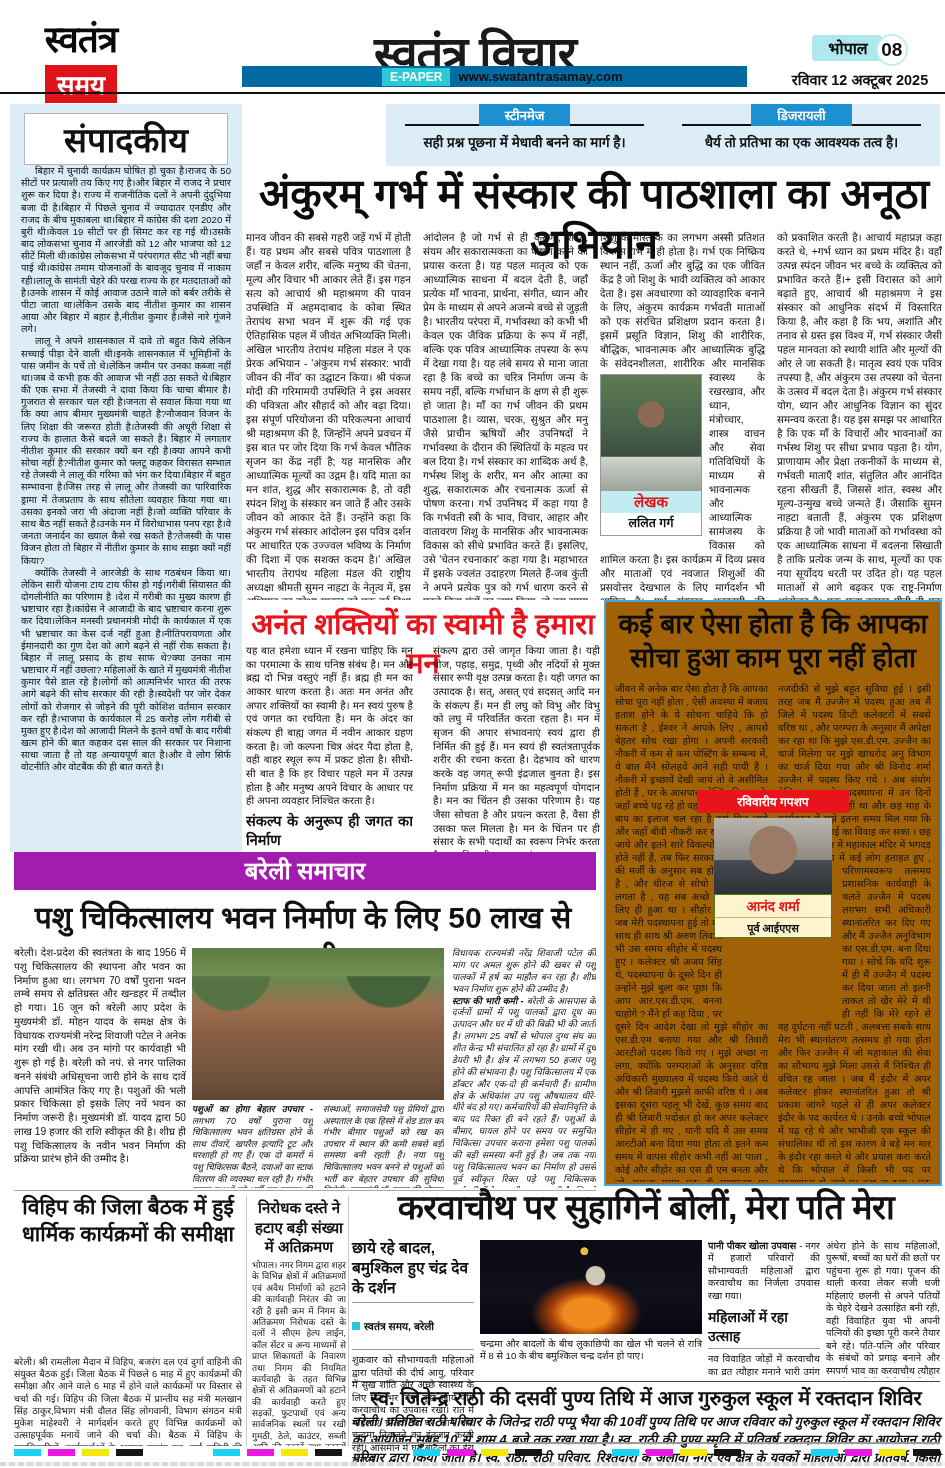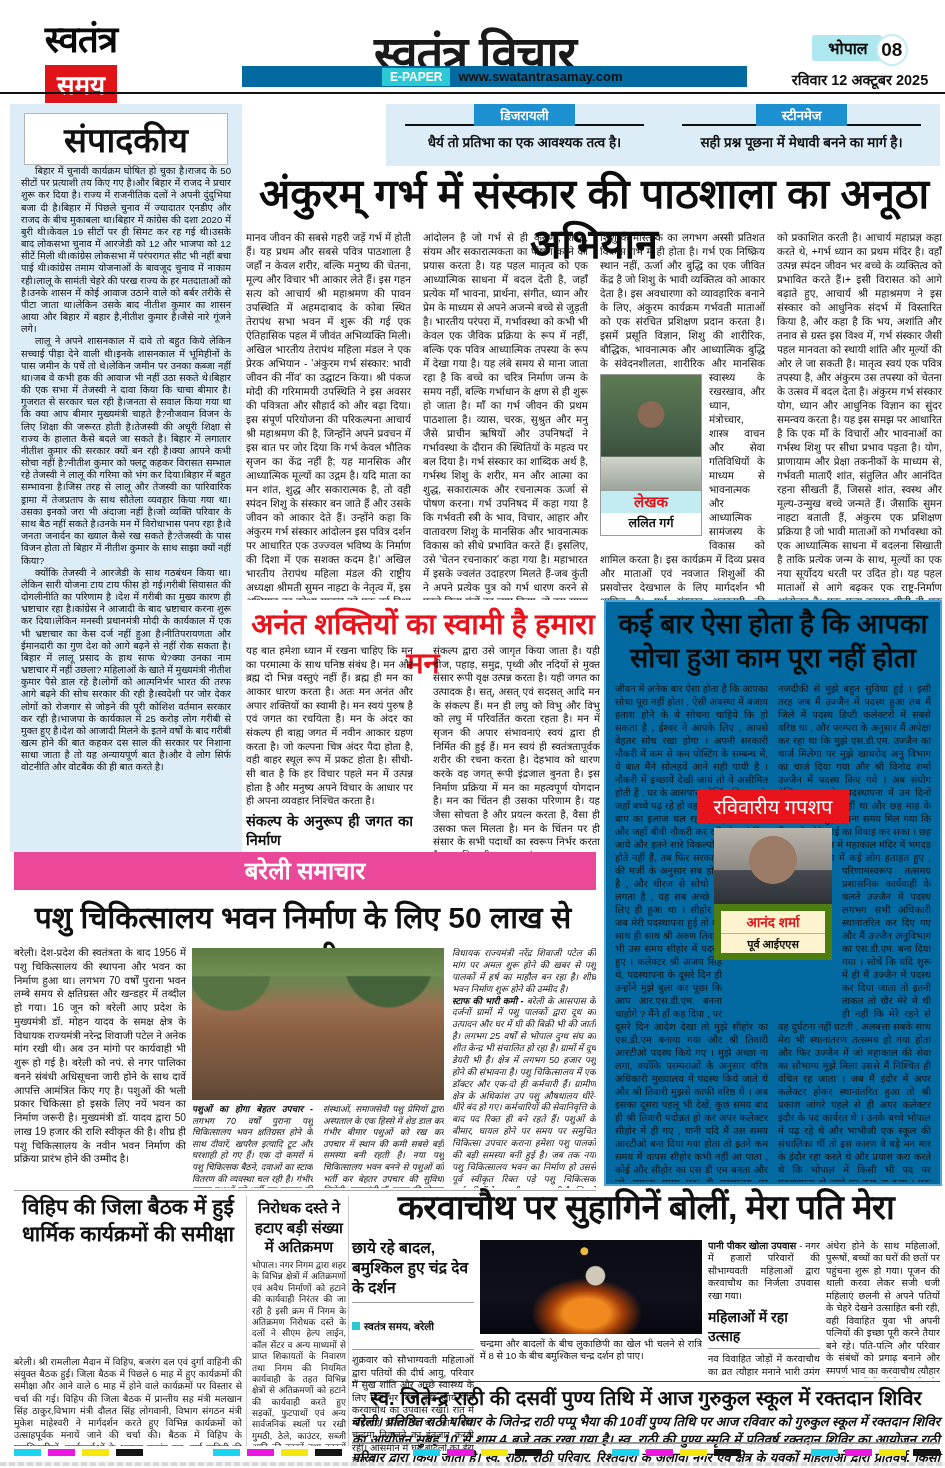--- a/index.html
+++ b/index.html
@@ -38,36 +38,36 @@
       radial-gradient(circle at 50% 34%, #8a6a55 0 14%, transparent 15%),
       linear-gradient(180deg,#5d7a52 0%, #48624a 45%, #3c4f3e 70%, #cfd4cc 71%, #9aa39b 100%); }
   .author-label { background:#c2ecf2; color:#e01418; font-weight:900; font-size:15px; padding:1px 16px; }
   .author-name { font-weight:800; font-size:12.5px; padding:2px 0 3px; }
 
   .mind-headline { color:#e8131b; font-size:29px; font-weight:900; }
   .mind-cols { display:flex; gap:20px; }
   .mind-cols .col { flex:1; font-size:10.2px; line-height:1.34; text-align:justify; overflow:hidden; }
   .mind-subhead { font-weight:900; font-size:14.5px; margin:4px 0 2px; }
 
-  .gossip-box { border:2px solid #4da4d8; background:#0369a1; padding:6px 9px; }
+  .gossip-box { border:2px solid #4da4d8; background:#a16207; padding:6px 9px; }
   .gossip-headline { font-size:27px; font-weight:900; line-height:1.25; color:#0c0c0c; }
   .gossip-cols { position:relative; display:flex; gap:10px; margin-top:6px; }
   .gossip-cols .col { flex:1; font-size:9.8px; line-height:1.33; text-align:justify; overflow:hidden; }
   .spacer-r { float:right; width:46px; height:152px; }
   .spacer-l { float:left; width:64px; height:152px; }
   .media-stack { position:absolute; left:50%; transform:translateX(-50%); top:108px; width:152px; text-align:center; }
-  .gossip-badge { background:#e8131b; color:#fff; font-weight:400; font-size:20px; padding:3px 4px; display:block; }
+  .gossip-badge { background:#e8131b; color:#fff; font-weight:700; font-size:12px; padding:3px 4px; display:block; }
   .gossip-photo { width:118px; height:76px; margin:5px auto 0; background:
       radial-gradient(circle at 50% 42%, #9b7b66 0 32%, transparent 33%),
       linear-gradient(180deg,#b9b4ac 0%, #8e8a84 55%, #474a50 56%, #2e3136 100%); }
-  .gossip-name-box { width:118px; margin:0 auto; background:#fdf3cf; border:7px solid #4d7c0f; padding:2px 0; }
+  .gossip-name-box { width:118px; margin:0 auto; background:#fdf3cf; border:1px solid #4d7c0f; padding:2px 0; }
   .gossip-name { color:#e01418; font-weight:900; font-size:13.5px; }
   .gossip-title { color:#111; font-weight:800; font-size:11px; border-top:1px solid #c9b27a; margin-top:2px; padding-top:2px; }
 
-  .black-banner { background:#ec4899; color:#fff; font-weight:800; font-size:24px; text-align:center; line-height:38px; }
+  .black-banner { background:#a21caf; color:#fff; font-weight:800; font-size:24px; text-align:center; line-height:38px; }
   .bareli-headline { font-size:30px; font-weight:900; }
   .small-body { font-size:10.3px; line-height:1.35; text-align:justify; overflow:hidden; }
   .ital { font-style:italic; }
   .ruin-photo { background:
       linear-gradient(180deg,#5d7b42 0%, #729153 18%, transparent 19%),
       radial-gradient(circle at 78% 10%, #44633a 0 18%, transparent 19%),
       radial-gradient(circle at 15% 14%, #557343 0 16%, transparent 17%),
       linear-gradient(180deg,#7e9a5e 0%, #6d8550 22%, #9c7050 38%, #8a5f43 55%, #7c5a40 70%, #6f523c 85%, #5f4734 100%); }
   .caption-cols { display:flex; gap:10px; }
   .caption-cols .col { flex:1; font-size:8.8px; line-height:1.32; font-style:italic; text-align:justify; overflow:hidden; }
@@ -125,28 +125,28 @@
     <div style="background:#fff; border:1px solid #b5b5b5; margin:9px 14px 0; text-align:center; font-size:34px; font-weight:900; padding:2px 0;">संपादकीय</div>
     <div style="padding:0 11px; font-size:9.6px; line-height:1.27;">
       <p class="just" style="text-indent:14px;">बिहार में चुनावी कार्यक्रम घोषित हो चुका है।राजद के 50 सीटों पर प्रत्याशी तय किए गए है।और बिहार में राजद ने प्रचार शुरू कर दिया है। राज्य में राजनीतिक दलों ने अपनी दुंदुभिया बजा दी है।बिहार में पिछले चुनाव में ज्यादातर एनडीए और राजद के बीच मुकाबला था।बिहार में कांग्रेस की दशा 2020 में बुरी थी।केवल 19 सीटों पर ही सिमट कर रह गई थी।उसके बाद लोकसभा चुनाव में आरजेडी को 12 और भाजपा को 12 सीटें मिली थी।कांग्रेस लोकसभा में परंपरागत सीट भी नहीं बचा पाई थी।कांग्रेस तमाम योजनाओं के बावजूद चुनाव में नाकाम रही।लालू के सामंती चेहरे की परख राज्य के हर मतदाताओं को है।उनके शासन में कोई आवाज उठाने वाले को बर्बर तरीके से पीटा जाता था।लेकिन उसके बाद नीतीश कुमार का शासन आया और बिहार में बहार है,नीतीश कुमार है।जैसे नारे गूंजने लगे।</p>
       <p class="just" style="text-indent:14px;">लालू ने अपने शासनकाल में दावे तो बहुत किये लेकिन सच्चाई पीड़ा देने वाली थी।इनके शासनकाल में भूमिहीनों के पास जमीन के पर्चे तो थे।लेकिन जमीन पर उनका कब्जा नहीं था।जब वे कभी हक की आवाज भी नहीं उठा सकते थे।बिहार की एक सभा में तेजस्वी ने दावा किया कि चाचा बीमार है।गुजरात से सरकार चल रही है।जनता से सवाल किया गया था कि क्या आप बीमार मुख्यमंत्री चाहते है?नौजवान विजन के लिए शिक्षा की जरूरत होती है।तेजस्वी की अधूरी शिक्षा से राज्य के हालात कैसे बदले जा सकते है। बिहार में लगातार नीतीश कुमार की सरकार क्यों बन रही है।क्या आपने कभी सोचा नहीं है?नीतीश कुमार को फ्लटू कहकर विरासत सम्भाल रहे तेजस्वी ने लालू की गरिमा को भंग कर दिया।बिहार में बहुत सम्भावना है।जिस तरह से लालू और तेजस्वी का पारिवारिक ड्रामा में तेजप्रताप के साथ सौतेला व्यवहार किया गया था।उसका इनको जरा भी अंदाजा नहीं है।जो व्यक्ति परिवार के साथ बैठ नहीं सकते है।उनके मन में विरोधाभास पनप रहा है।वे जनता जनार्दन का ख्याल कैसे रख सकते है?तेजस्वी के पास विजन होता तो बिहार में नीतीश कुमार के साथ साझा क्यों नहीं किया?</p>
       <p class="just" style="text-indent:14px;">क्योंकि तेजस्वी ने आरजेडी के साथ गठबंधन किया था।लेकिन सारी योजना टाय टाय फीस हो गई।गरीबी सियासत की दोगलीनीति का परिणाम है ।देश में गरीबी का मुख्य कारण ही भ्रष्टाचार रहा है।कांग्रेस ने आजादी के बाद भ्रष्टाचार करना शुरू कर दिया।लेकिन मनस्वी प्रधानमंत्री मोदी के कार्यकाल में एक भी भ्रष्टाचार का केस दर्ज नहीं हुआ है।नीतिपरायणता और ईमानदारी का गुण देश को आगे बढ़ने से नहीं रोक सकता है।बिहार में लालू प्रसाद के हाथ साफ थे?क्या उनका नाम भ्रष्टाचार में नहीं उछला? महिलाओं के खाते में मुख्यमंत्री नीतीश कुमार पैसे डाल रहे है।लोगों को आत्मनिर्भर भारत की तरफ आगे बढ़ने की सोच सरकार की रही है।स्वदेशी पर जोर देकर लोगों को रोजगार से जोड़ने की पूरी कोशिश वर्तमान सरकार कर रही है।भाजपा के कार्यकाल में 25 करोड़ लोग गरीबी से मुक्त हुए है।देश को आजादी मिलने के इतने वर्षों के बाद गरीबी खत्म होने की बात कहकर दस साल की सरकार पर निशाना साधा जाता है तो यह अन्यायपूर्ण बात है।और वे लोग सिर्फ वोटनीति और वोटबैंक की ही बात करते है।</p>
     </div>
   </div>
 
   <div class="abs blue-panel" style="left:386px; top:104px; width:554px; height:62px; display:flex;">
     <div class="quote-half">
+      <div><span class="quote-tab">स्टीनमेज</span></div>
+      <div class="quote-underline"></div>
+      <div class="quote-text">सही प्रश्न पूछना में मेधावी बनने का मार्ग है।</div>
+    </div>
+    <div class="quote-half">
       <div><span class="quote-tab">डिजरायली</span></div>
       <div class="quote-underline"></div>
       <div class="quote-text">धैर्य तो प्रतिभा का एक आवश्यक तत्व है।</div>
-    </div>
-    <div class="quote-half">
-      <div><span class="quote-tab">स्टीनमेज</span></div>
-      <div class="quote-underline"></div>
-      <div class="quote-text">सही प्रश्न पूछना में मेधावी बनने का मार्ग है।</div>
     </div>
   </div>
 
   <div class="abs main-headline ctr" style="left:246px; top:169px; width:696px;">अंकुरम् गर्भ में संस्कार की पाठशाला का अनूठा अभियान</div>
   <div class="abs article-cols" style="left:246px; top:231px; width:696px; height:369px;">
     <div class="col">मानव जीवन की सबसे गहरी जड़ें गर्भ में होती हैं। यह प्रथम और सबसे पवित्र पाठशाला है जहाँ न केवल शरीर, बल्कि मनुष्य की चेतना, मूल्य और विचार भी आकार लेते हैं। इस गहन सत्य को आचार्य श्री महाश्रमण की पावन उपस्थिति में अहमदाबाद के कोबा स्थित तेरापंथ सभा भवन में शुरू की गई एक ऐतिहासिक पहल में जीवंत अभिव्यक्ति मिली। अखिल भारतीय तेरापंथ महिला मंडल ने एक प्रेरक अभियान - 'अंकुरम गर्भ संस्कार: भावी जीवन की नींव' का उद्घाटन किया। श्री पंकज मोदी की गरिमामयी उपस्थिति ने इस अवसर की पवित्रता और सौहार्द को और बढ़ा दिया। इस संपूर्ण परियोजना की परिकल्पना आचार्य श्री महाश्रमण की है, जिन्होंने अपने प्रवचन में इस बात पर जोर दिया कि गर्भ केवल भौतिक सृजन का केंद्र नहीं है; यह मानसिक और आध्यात्मिक मूल्यों का उद्गम है। यदि माता का मन शांत, शुद्ध और सकारात्मक है, तो वही स्पंदन शिशु के संस्कार बन जाते हैं और उसके जीवन को आकार देते हैं। उन्होंने कहा कि अंकुरम गर्भ संस्कार आंदोलन इस पवित्र दर्शन पर आधारित एक उज्ज्वल भविष्य के निर्माण की दिशा में एक सशक्त कदम है।' अखिल भारतीय तेरापंथ महिला मंडल की राष्ट्रीय अध्यक्षा श्रीमती सुमन नाहटा के नेतृत्व में, इस अभियान का उद्देश्य मातृत्व को एक नई दिशा देना है। उनके शब्दों में एक माँ केवल एक जीवन का निर्माण नहीं करती - वह एक युग का निर्माण करती है। उसके विचार, भावनाएँ और कर्म आने वाली पीढ़ियों की दिशा निर्धारित करते हैं। मातृत्व के आध्यात्मिक अनुशासन के माध्यम से, हम गुणों के बीज बोते हैं। अंकुरम एक मूल्य-उन्मुख</div>
     <div class="col">आंदोलन है जो गर्भ से ही करुणा, शांति, संयम और सकारात्मकता का पोषण करने का प्रयास करता है। यह पहल मातृत्व को एक आध्यात्मिक साधना में बदल देती है, जहाँ प्रत्येक माँ भावना, प्रार्थना, संगीत, ध्यान और प्रेम के माध्यम से अपने अजन्मे बच्चे से जुड़ती है। भारतीय परंपरा में, गर्भावस्था को कभी भी केवल एक जैविक प्रक्रिया के रूप में नहीं, बल्कि एक पवित्र आध्यात्मिक तपस्या के रूप में देखा गया है। यह लंबे समय से माना जाता रहा है कि बच्चे का चरित्र निर्माण जन्म के समय नहीं, बल्कि गर्भाधान के क्षण से ही शुरू हो जाता है। माँ का गर्भ जीवन की प्रथम पाठशाला है। व्यास, चरक, सुश्रुत और मनु जैसे प्राचीन ऋषियों और उपनिषदों ने गर्भावस्था के दौरान की स्थितियों के महत्व पर बल दिया है। गर्भ संस्कार का शाब्दिक अर्थ है, गर्भस्थ शिशु के शरीर, मन और आत्मा का शुद्ध, सकारात्मक और रचनात्मक ऊर्जा से पोषण करना। गर्भ उपनिषद में कहा गया है कि गर्भवती स्त्री के भाव, विचार, आहार और वातावरण शिशु के मानसिक और भावनात्मक विकास को सीधे प्रभावित करते हैं। इसलिए, उसे 'चेतन रचनाकार' कहा गया है। महाभारत में इसके ज्वलंत उदाहरण मिलते हैं-जब कुंती ने अपने प्रत्येक पुत्र को गर्भ धारण करने से पहले दिव्य मंत्रों का जाप किया, तो उस समय उनकी मानसिक स्थिति ने उनके गुणों को आकार दिया। इसी प्रकार, अभिमन्यु द्वारा अपनी माता सुभद्रा के गर्भ में चक्रव्यूह का रहस्य जानने की कथा गर्भ संस्कार की वैज्ञानिक गहराई को दर्शाती है। आधुनिक विज्ञान अब इस बात की पुष्टि करता है कि</div>
     <div class="col">
       <span>शिशु के मस्तिष्क का लगभग अस्सी प्रतिशत विकास गर्भ में ही होता है। गर्भ एक निष्क्रिय स्थान नहीं, ऊर्जा और बुद्धि का एक जीवित केंद्र है जो शिशु के भावी व्यक्तित्व को आकार देता है। इस अवधारणा को व्यावहारिक बनाने के लिए, अंकुरम कार्यक्रम गर्भवती माताओं को एक संरचित प्रशिक्षण प्रदान करता है। इसमें प्रसूति विज्ञान, शिशु की शारीरिक, बौद्धिक, भावनात्मक और आध्यात्मिक बुद्धि के संवेदनशीलता, शारीरिक और मानसिक स्वास्थ्य के</span>
       <span class="author-box">

